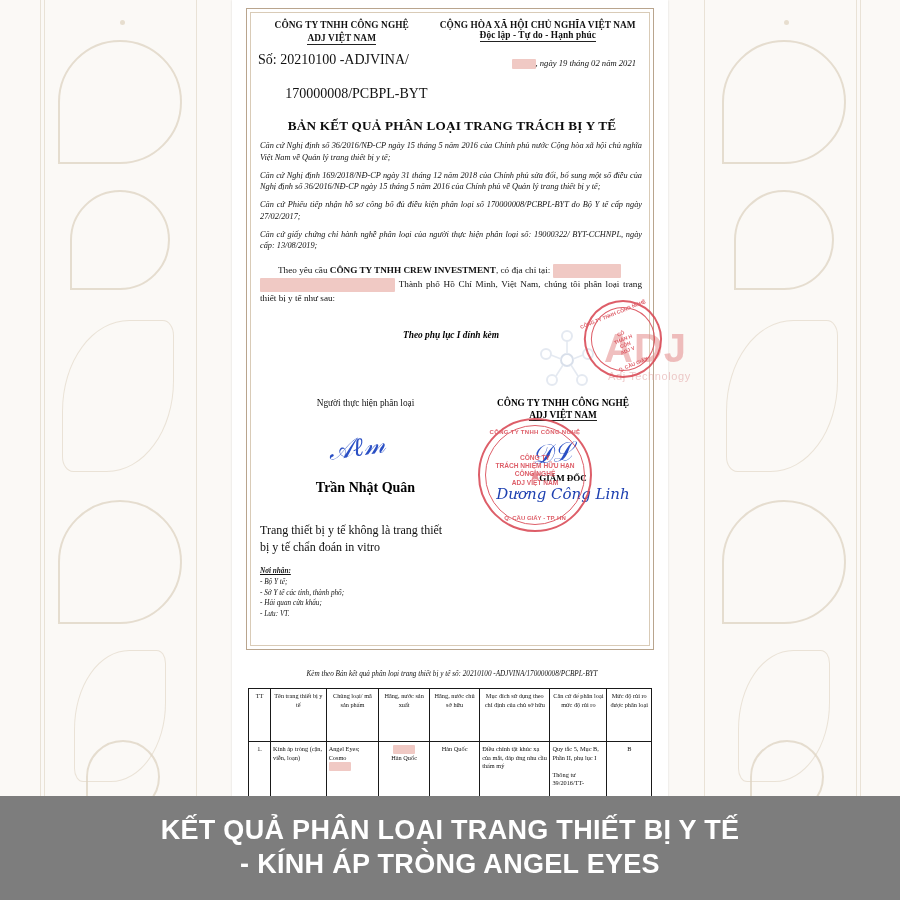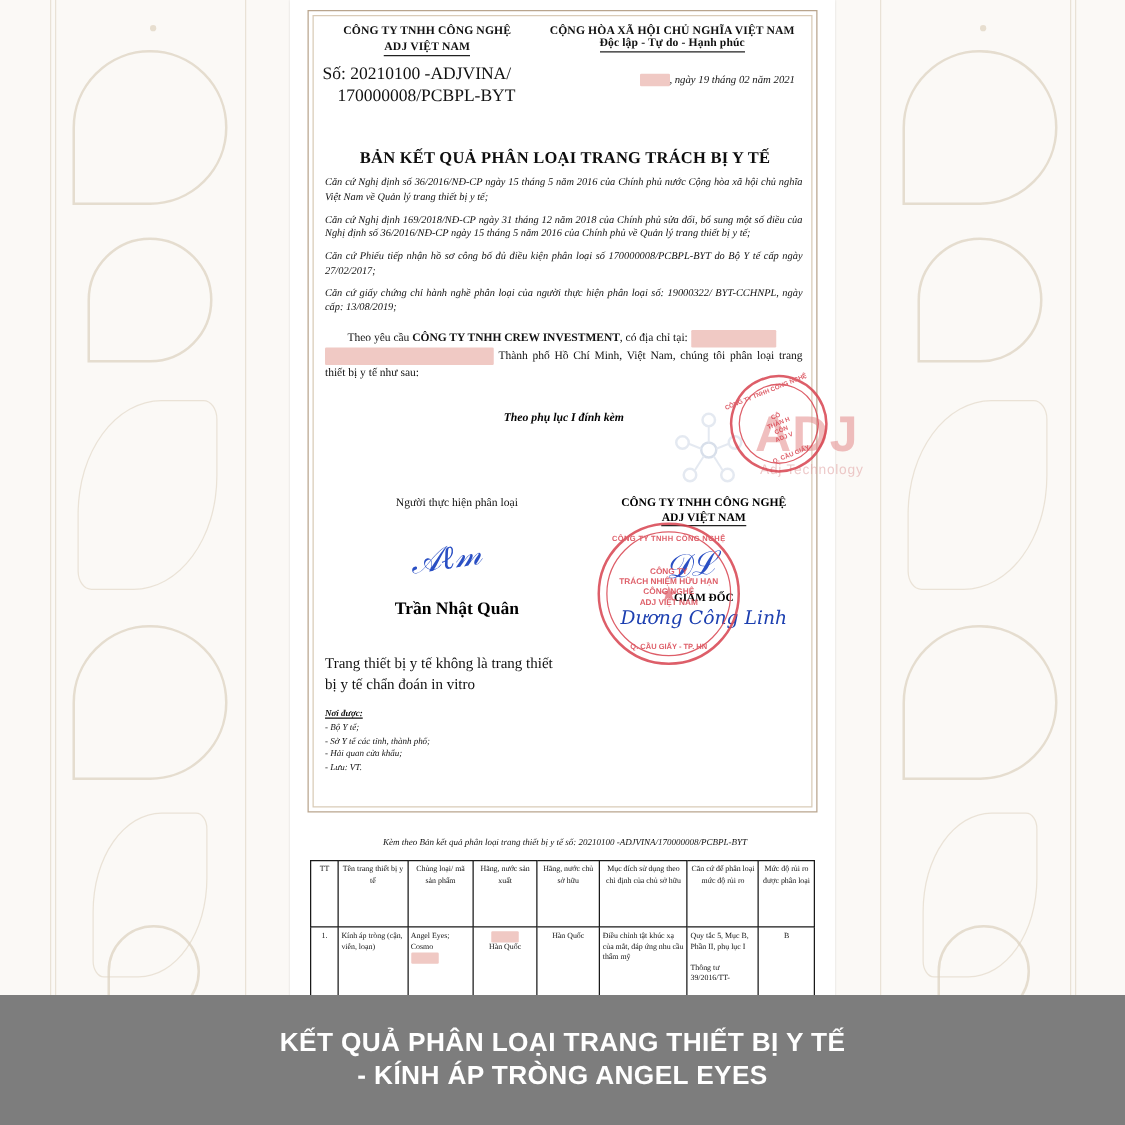--- a/index.html
+++ b/index.html
@@ -105,21 +105,21 @@
     padding-bottom: 1px;
   }
   .hdr-left .line2 { margin-top: 3px; }
   .num-line {
     font-size: 14px;
     margin-top: 7px;
     color: #111;
     text-align: left;
     padding-left: 2px;
   }
-  .num-line.second { margin-top: 2px; padding-left: 14px; }
+  .num-line.second { margin-top: 18px; padding-left: 14px; text-align: right; }
   .date-line {
     font-size: 8.6px;
     margin-top: 16px;
     text-align: right;
     font-style: italic;
     color: #111;
     padding-right: 12px;
   }
   .redact {
     display: inline-block;
@@ -402,21 +402,21 @@
     height: 104px;
     background: #7d7d7d;
     color: #ffffff;
     display: flex;
     align-items: center;
     justify-content: center;
     text-align: center;
   }
   .banner-inner {
     font-family: "Liberation Sans", sans-serif;
-    font-size: 21px;
+    font-size: 27px;
     font-weight: bold;
     line-height: 1.25;
     letter-spacing: .3px;
   }
 </style>
 </head>
 <body>
 
 <div class="page">
 
@@ -544,21 +544,21 @@
         <span>THÀN H</span><br>
         <span>CÔN</span><br>
         <span>ADJ V</span>
       </div>
       <div class="st-text st-arc-bot">Q. CẦU GIẤY</div>
     </div>
 
     <div class="invitro">Trang thiết bị y tế không là trang thiết bị y tế chẩn đoán in vitro</div>
 
     <div class="noinhan">
-      <div class="hd">Nơi được:</div>
+      <div class="hd">Nơi nhận:</div>
       <div>- Bộ Y tế;</div>
       <div>- Sở Y tế các tỉnh, thành phố;</div>
       <div>- Hải quan cửa khẩu;</div>
       <div>- Lưu: VT.</div>
     </div>
 
     <div class="apx-sub">Kèm theo Bản kết quả phân loại trang thiết bị y tế số: 20210100 -ADJVINA/170000008/PCBPL-BYT</div>
 
     <table class="apx">
       <thead>

